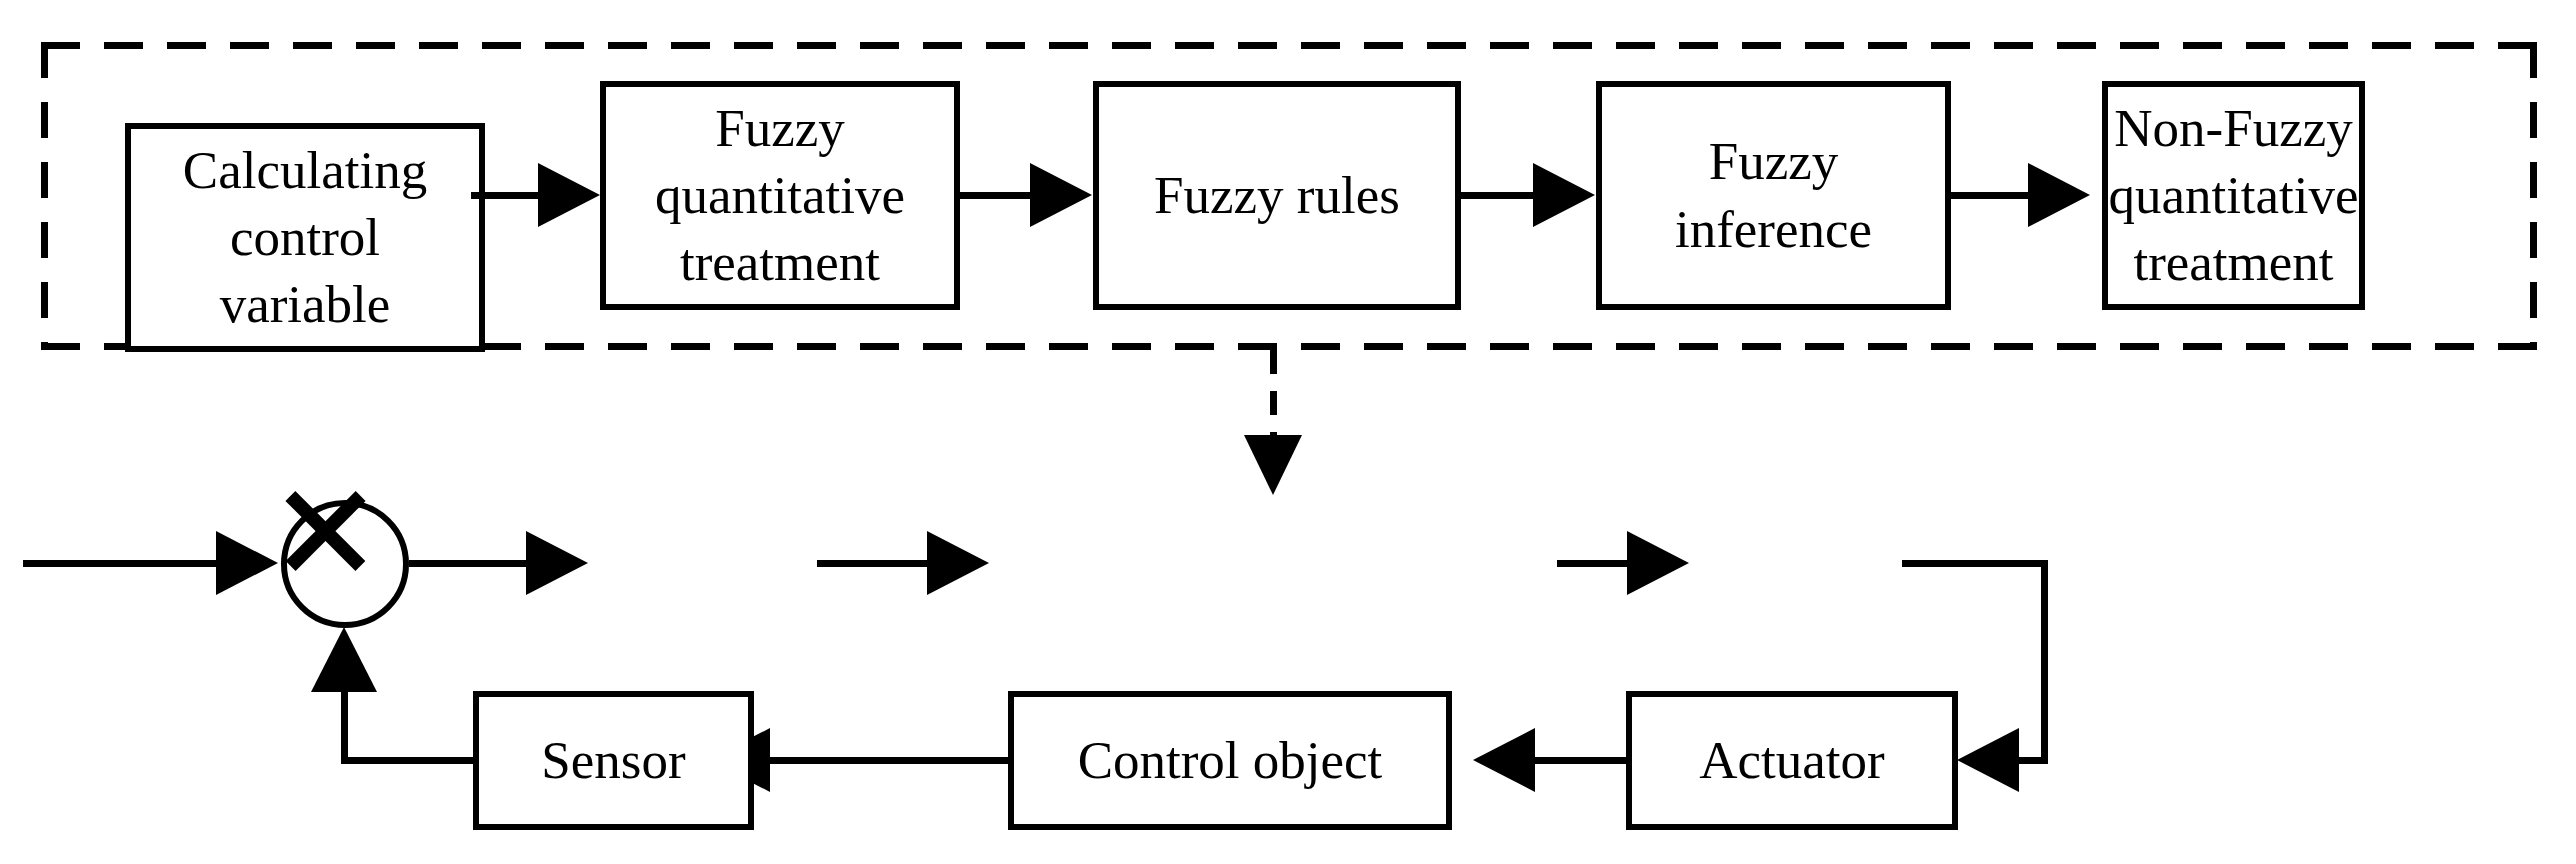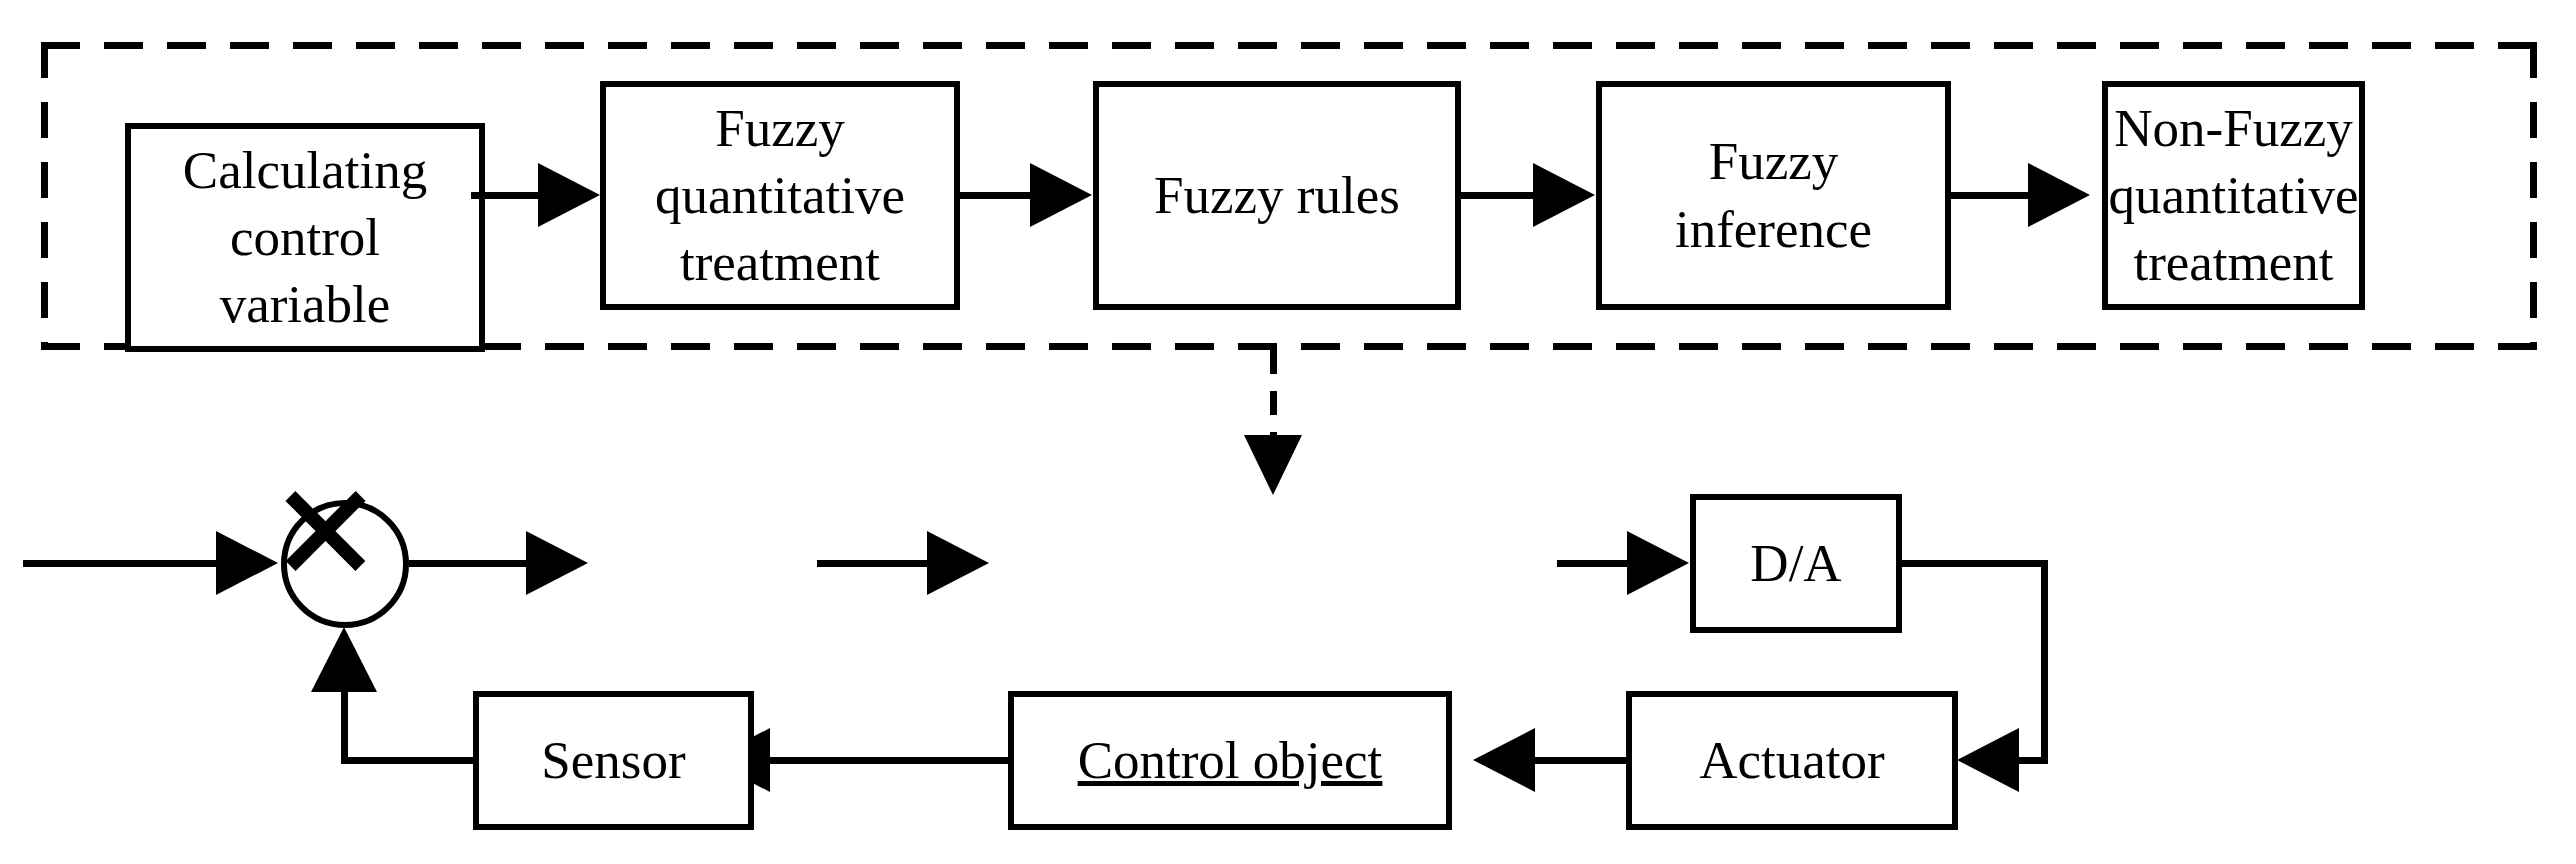--- a/index.html
+++ b/index.html
@@ -77,31 +77,30 @@
   <div class="circle"></div>
   <div class="xbar a"></div>
   <div class="xbar b"></div>
 
   <div class="line" style="left:409px; top:560px; width:118px; height:6.8px;"></div>
   <div class="head right" style="left:526px; top:531px;"></div>
   <div class="line" style="left:817px; top:560px; width:110px; height:6.8px;"></div>
   <div class="head right" style="left:927px; top:531px;"></div>
   <div class="line" style="left:1557px; top:560px; width:71px; height:6.8px;"></div>
   <div class="head right" style="left:1627px; top:531px;"></div>
-  <div class="box" style="left:1690px; top:494px; width:212px; height:139px;">D/A</div>
 
   <div class="line" style="left:1902px; top:560px; width:146px; height:6.8px;"></div>
   <div class="line" style="left:2041px; top:560px; width:6.8px; height:204px;"></div>
   <div class="line" style="left:2012px; top:757px; width:36px; height:6.8px;"></div>
   <div class="head left" style="left:1957px; top:728px;"></div>
 
   <div class="box" style="left:1626px; top:691px; width:332px; height:139px;text-align:center;">Actuator</div>
   <div class="line" style="left:1535px; top:757px; width:91px; height:6.8px;"></div>
   <div class="head left" style="left:1473px; top:728px;"></div>
-  <div class="box" style="left:1008px; top:691px; width:444px; height:139px;text-decoration:underline;">Control object</div>
+  <div class="box" style="left:1008px; top:691px; width:444px; height:139px;">Control object</div>
   <div class="line" style="left:769px; top:757px; width:239px; height:6.8px;"></div>
   <div class="head left" style="left:708px; top:728px;"></div>
   <div class="box" style="left:473px; top:691px; width:281px; height:139px;">Sensor</div>
 
   <div class="line" style="left:341px; top:757px; width:132px; height:6.8px;"></div>
   <div class="line" style="left:341px; top:690px; width:6.8px; height:74px;"></div>
   <div class="head up" style="left:311px; top:627px;"></div>
 
 </div>
 

